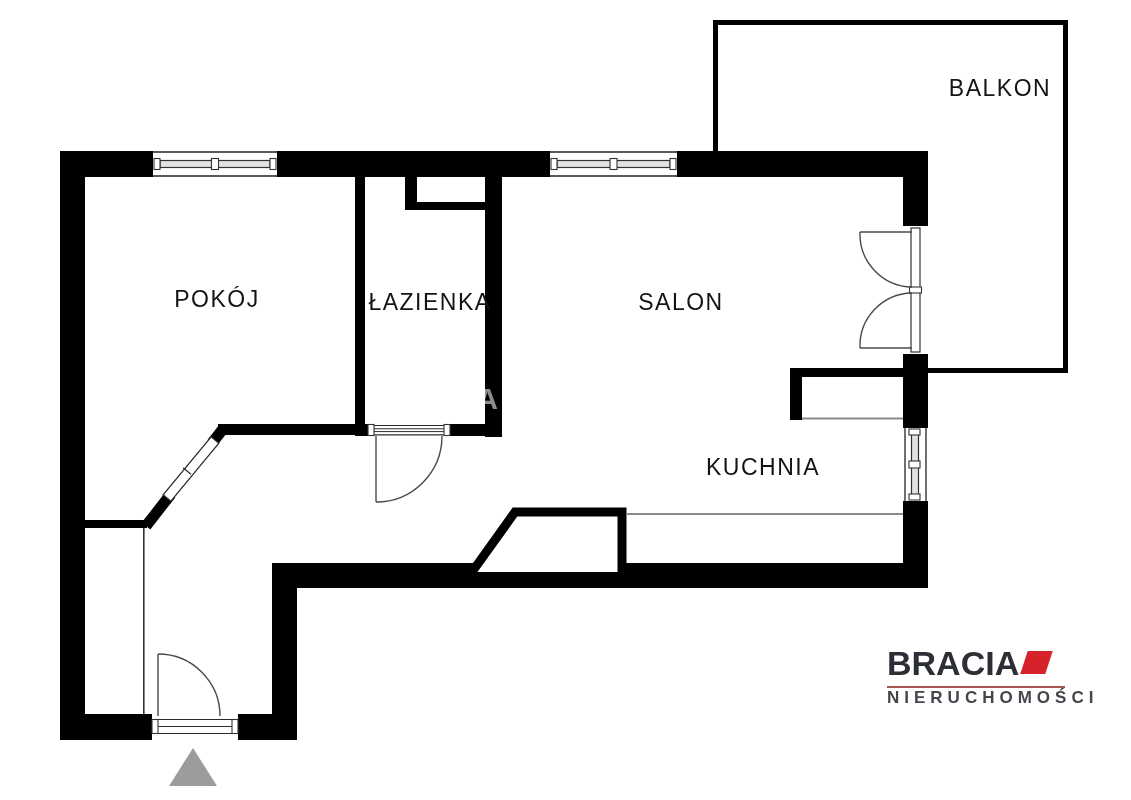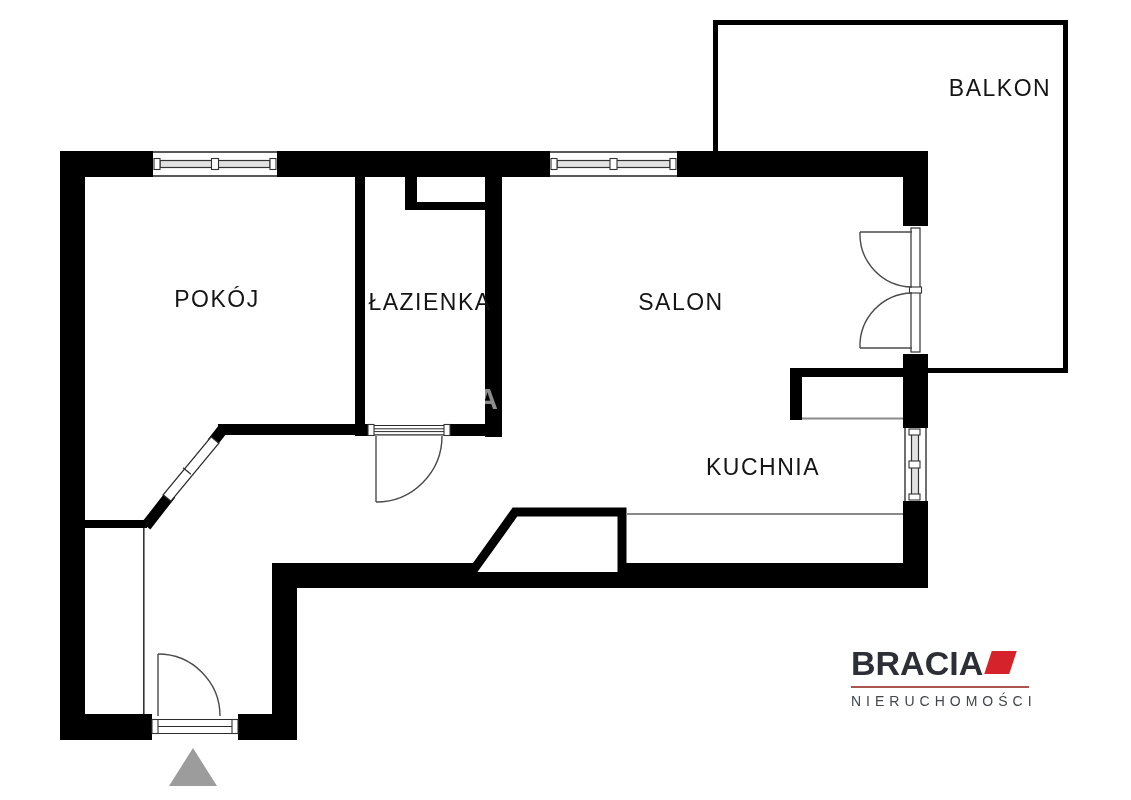--- a/index.html
+++ b/index.html
@@ -3,27 +3,27 @@
 <meta charset="utf-8">
 <style>
   html,body{margin:0;padding:0;background:#ffffff;}
   .stage{position:relative;width:1131px;height:800px;background:#ffffff;overflow:hidden;
          font-family:"Liberation Sans",sans-serif;}
   .plan-svg{position:absolute;left:0;top:0;}
   .room-label{font-family:"Liberation Sans",sans-serif;font-size:23px;letter-spacing:1.5px;
               fill:#141414;text-anchor:middle;}
   .watermark{position:absolute;left:477px;top:383px;font-size:29px;font-weight:bold;
              color:rgba(255,255,255,0.55);pointer-events:none;}
-  .logo{position:absolute;left:851px;top:649px;color:#2c2f35;}
+  .logo{position:absolute;left:887px;top:649px;color:#2c2f35;}
   .logo-row{display:flex;align-items:flex-start;height:29px;}
   .logo-word{font-size:34px;font-weight:bold;line-height:28px;letter-spacing:0px;color:#2c2f35;}
   .logo-flag{display:inline-block;width:25px;height:23px;margin-left:5px;margin-top:2px;
              transform:skewX(-18deg);}
   .logo-divider{width:178px;height:2px;margin-top:8px;}
-  .logo-tagline{font-size:14px;font-weight:normal;letter-spacing:5px;color:#43464c;margin-top:5px;
+  .logo-tagline{font-size:17px;font-weight:bold;letter-spacing:5px;color:#43464c;
                 white-space:nowrap;}
 </style>
 </head>
 <body>
 
 <div class="stage">
 
 <svg class="plan-svg" width="1131" height="800" viewBox="0 0 1131 800">
 
   <g>

